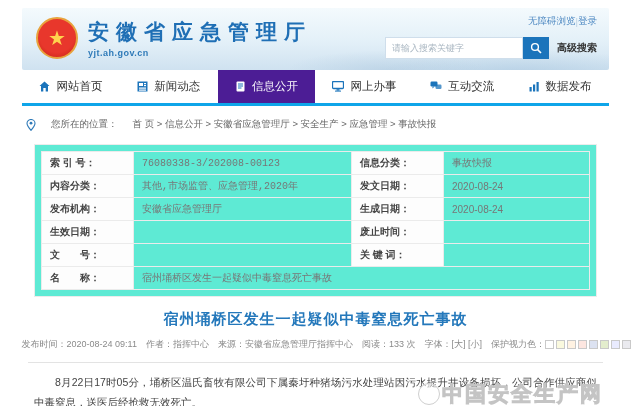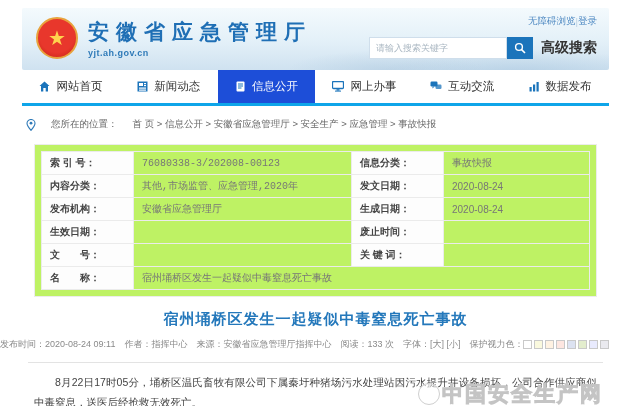--- a/index.html
+++ b/index.html
@@ -23,46 +23,46 @@
   .site-domain { font-size:9px; font-weight:bold; color:#2f7ab8; margin-top:2px; letter-spacing:.5px; }
   .top-links { position:absolute; right:12px; top:7px; font-size:9.5px; color:#4a86c0; display:flex; align-items:center; }
   .top-links .sep { color:#b9cfe3; }
   .top-links a { color:#4a86c0; text-decoration:none; cursor:pointer; }
   .search-row { position:absolute; right:12px; top:29px; display:flex; align-items:center;margin-left:8px; }
   .search-input { width:138px; height:22px; border:1px solid #cfdeeb; background:#fff; padding:0 6px;
     font-size:9px; color:#555; outline:none; }
   .search-input::placeholder { color:#aab7c2; }
   .search-btn { width:26px; height:22px; background:#1b74bb; border:none; display:flex; align-items:center;
     justify-content:center; cursor:pointer; }
-  .adv-search { font-size:14px; font-weight:bold; color:#333; margin-left:8px; cursor:pointer; }
+  .adv-search { font-size:10px; font-weight:bold; color:#333; margin-left:8px; cursor:pointer; }
 
   
   .nav { margin:0 22px; height:36px; display:flex; border-bottom:3px solid #0ea5e9; background:#fff;text-align:right; }
   .nav-item { flex:1; display:flex; align-items:center; justify-content:center; gap:6px;
     font-size:11.5px; color:#333; cursor:pointer; white-space:nowrap; }
   .nav-item .nicon { color:#1b74bb; display:flex; }
-  .nav-item.active { background:#1d4ed8; color:#fff; }
+  .nav-item.active { background:#4c1d95; color:#fff; }
   .nav-item.active .nicon { color:#fff; }
 
   
   .breadcrumb { margin:12px 26px 0; font-size:9.5px; color:#666; display:flex; align-items:center; gap:15px; }
   .crumb-icon { color:#2f7ab8; display:flex; }
 
   
-  .card { margin:13px 34px 0; border:1px solid #ececec; padding:6px; background:#bef264; }
+  .card { margin:13px 34px 0; border:1px solid #ececec; padding:6px; background:#5eead4; }
   table.info { width:100%; border-collapse:collapse; font-size:10px; }
   table.info td { border:1px solid #ebebeb; height:23px; padding:2px 8px; }
   td.lbl { width:92px; color:#444; font-weight:bold; white-space:nowrap; padding-left:14px; background:#fdfdfd; }
   td.val { color:#777; }
   td.val.w1 { width:218px;font-family:Liberation Mono, monospace; }
 
   
   .art-title { margin-top:13px; text-align:center; font-size:15px; font-weight:bold; color:#2478bb; letter-spacing:1px; }
   .art-meta { margin-top:9px; text-align:center; font-size:9px; color:#8a8a8a; display:flex;
-    justify-content:flex-start; align-items:center; gap:9px; white-space:nowrap; }
+    justify-content:flex-end; align-items:center; gap:9px; white-space:nowrap; }
   .font-btn { cursor:pointer; color:#8a8a8a; }
   .swatches { display:inline-flex; gap:2px; vertical-align:middle; }
   .swatch { width:9px; height:9px; border:1px solid #c9c9c9; cursor:pointer; display:inline-block; }
   .divider { margin:11px 28px 0; border-top:1px solid #e3e3e3; }
 
   .art-body { margin:9px 34px 0; font-size:10.5px; color:#444; line-height:1.95; text-align:justify; position:relative; }
   .art-body .indent { text-indent:2em; }
   .watermark { position:absolute; right:-6px; top:2px; display:flex; align-items:center; gap:2px; pointer-events:none; }
   .wm-logo { width:22px; height:22px; border:1px solid #cfcfcf; border-radius:50%; background:rgba(255,255,255,.55); }
   .wm-text { font-size:21px; font-weight:bold; letter-spacing:2px; color:rgba(255,255,255,.65);

